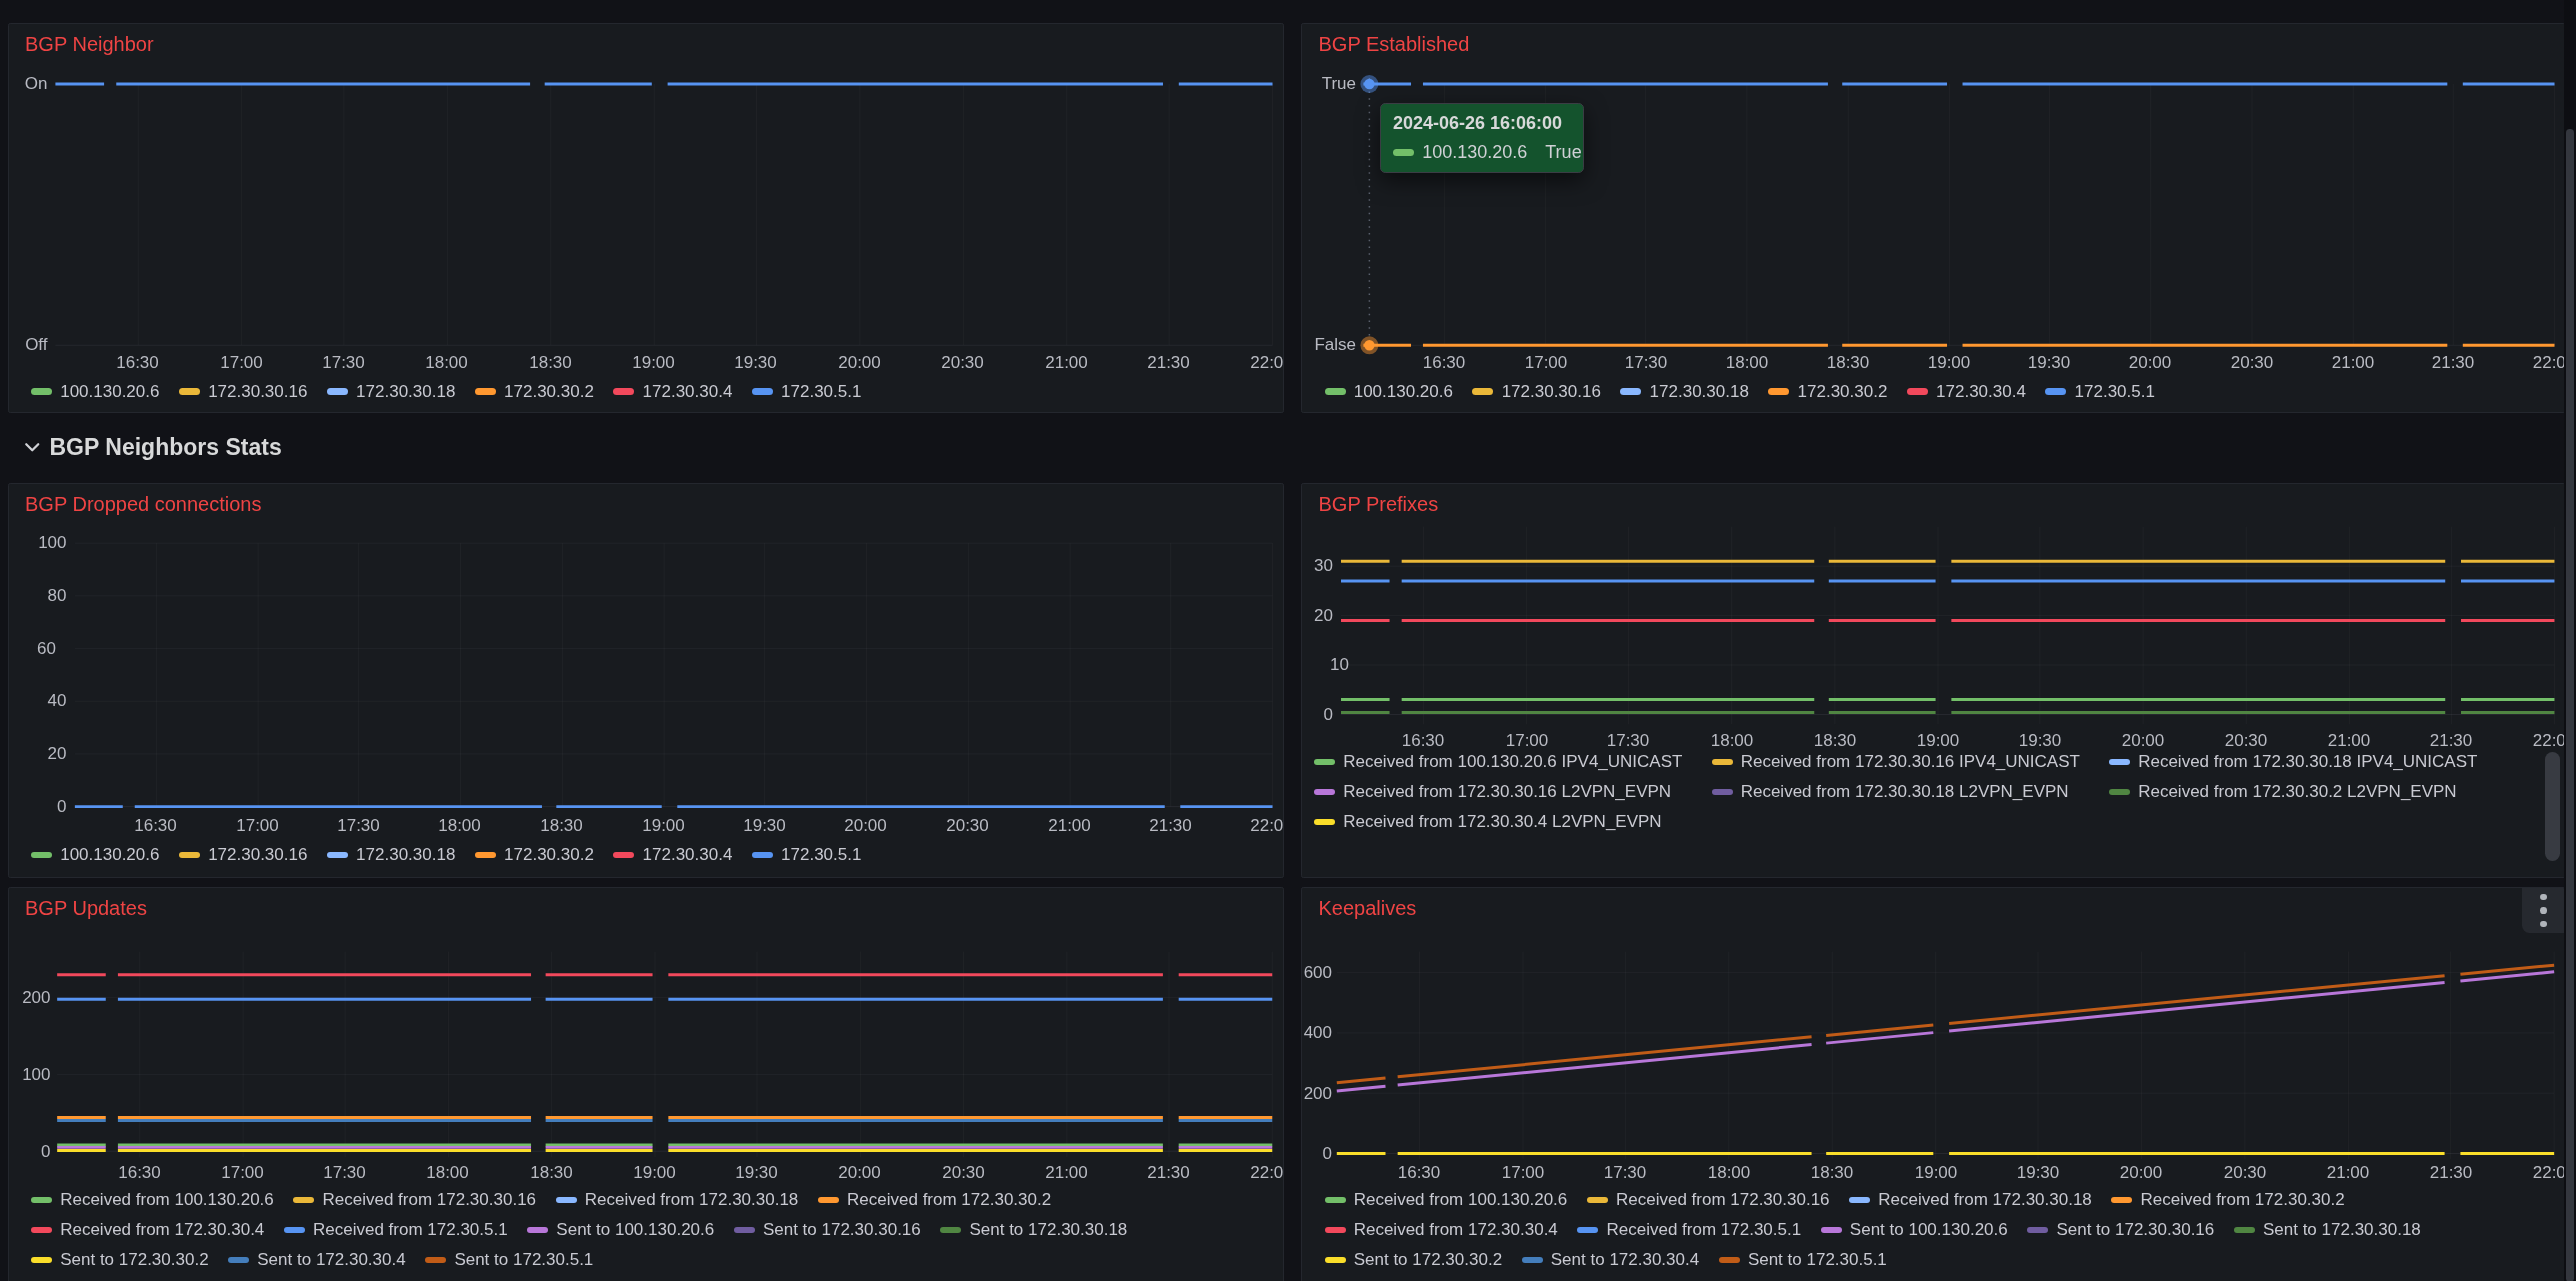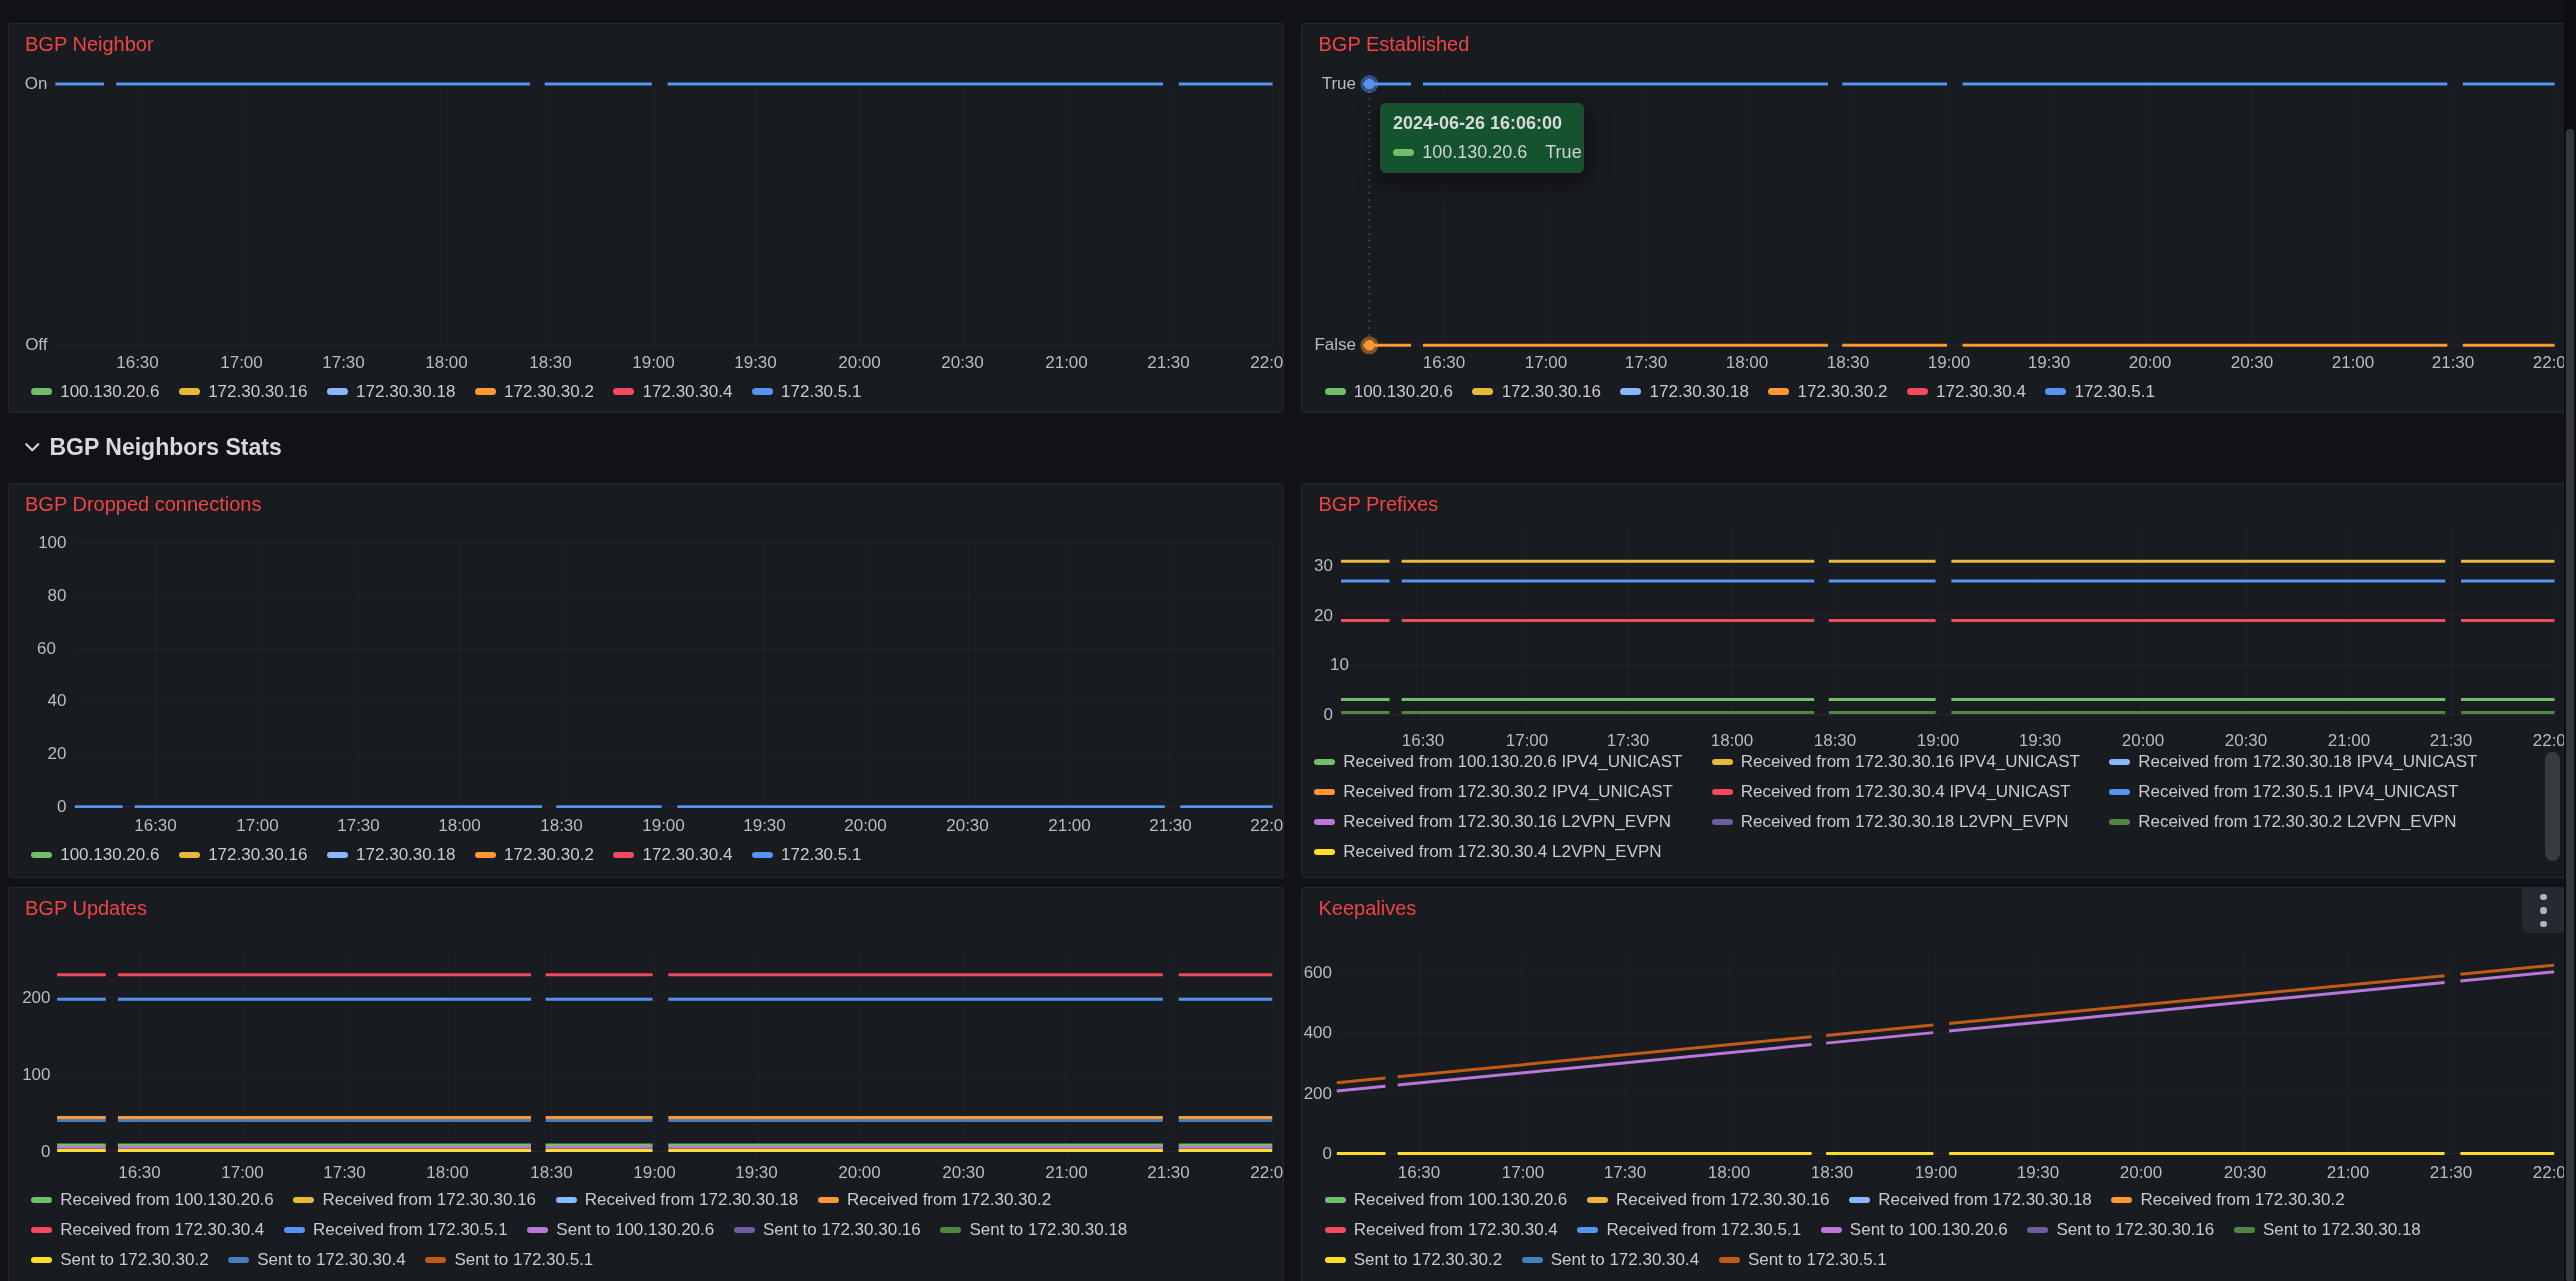--- a/index.html
+++ b/index.html
@@ -251,30 +251,20 @@
   <div class="legend" style="left: 12px; top: 268px;">
       <div class="leg-row"><span class="leg-item" style="width: 378px;">
           <span class="sw" style="background: rgb(115, 191, 105);"></span>
           <span>Received from 100.130.20.6 IPV4_UNICAST</span>
         </span><span class="leg-item" style="width: 378px;">
           <span class="sw" style="background: rgb(234, 184, 57);"></span>
           <span>Received from 172.30.30.16 IPV4_UNICAST</span>
         </span><span class="leg-item" style="width: 378px;">
           <span class="sw" style="background: rgb(138, 184, 255);"></span>
           <span>Received from 172.30.30.18 IPV4_UNICAST</span>
-        </span></div>
-      <div class="leg-row"><span class="leg-item" style="width: 378px;">
-          <span class="sw" style="background: rgb(255, 152, 48);"></span>
-          <span>Received from 172.30.30.2 IPV4_UNICAST</span>
-        </span><span class="leg-item" style="width: 378px;">
-          <span class="sw" style="background: rgb(242, 73, 92);"></span>
-          <span>Received from 172.30.30.4 IPV4_UNICAST</span>
-        </span><span class="leg-item" style="width: 378px;">
-          <span class="sw" style="background: rgb(87, 148, 242);"></span>
-          <span>Received from 172.30.5.1 IPV4_UNICAST</span>
         </span></div>
       <div class="leg-row"><span class="leg-item" style="width: 378px;">
           <span class="sw" style="background: rgb(184, 119, 217);"></span>
           <span>Received from 172.30.30.16 L2VPN_EVPN</span>
         </span><span class="leg-item" style="width: 378px;">
           <span class="sw" style="background: rgb(112, 93, 160);"></span>
           <span>Received from 172.30.30.18 L2VPN_EVPN</span>
         </span><span class="leg-item" style="width: 378px;">
           <span class="sw" style="background: rgb(80, 134, 66);"></span>
           <span>Received from 172.30.30.2 L2VPN_EVPN</span>

